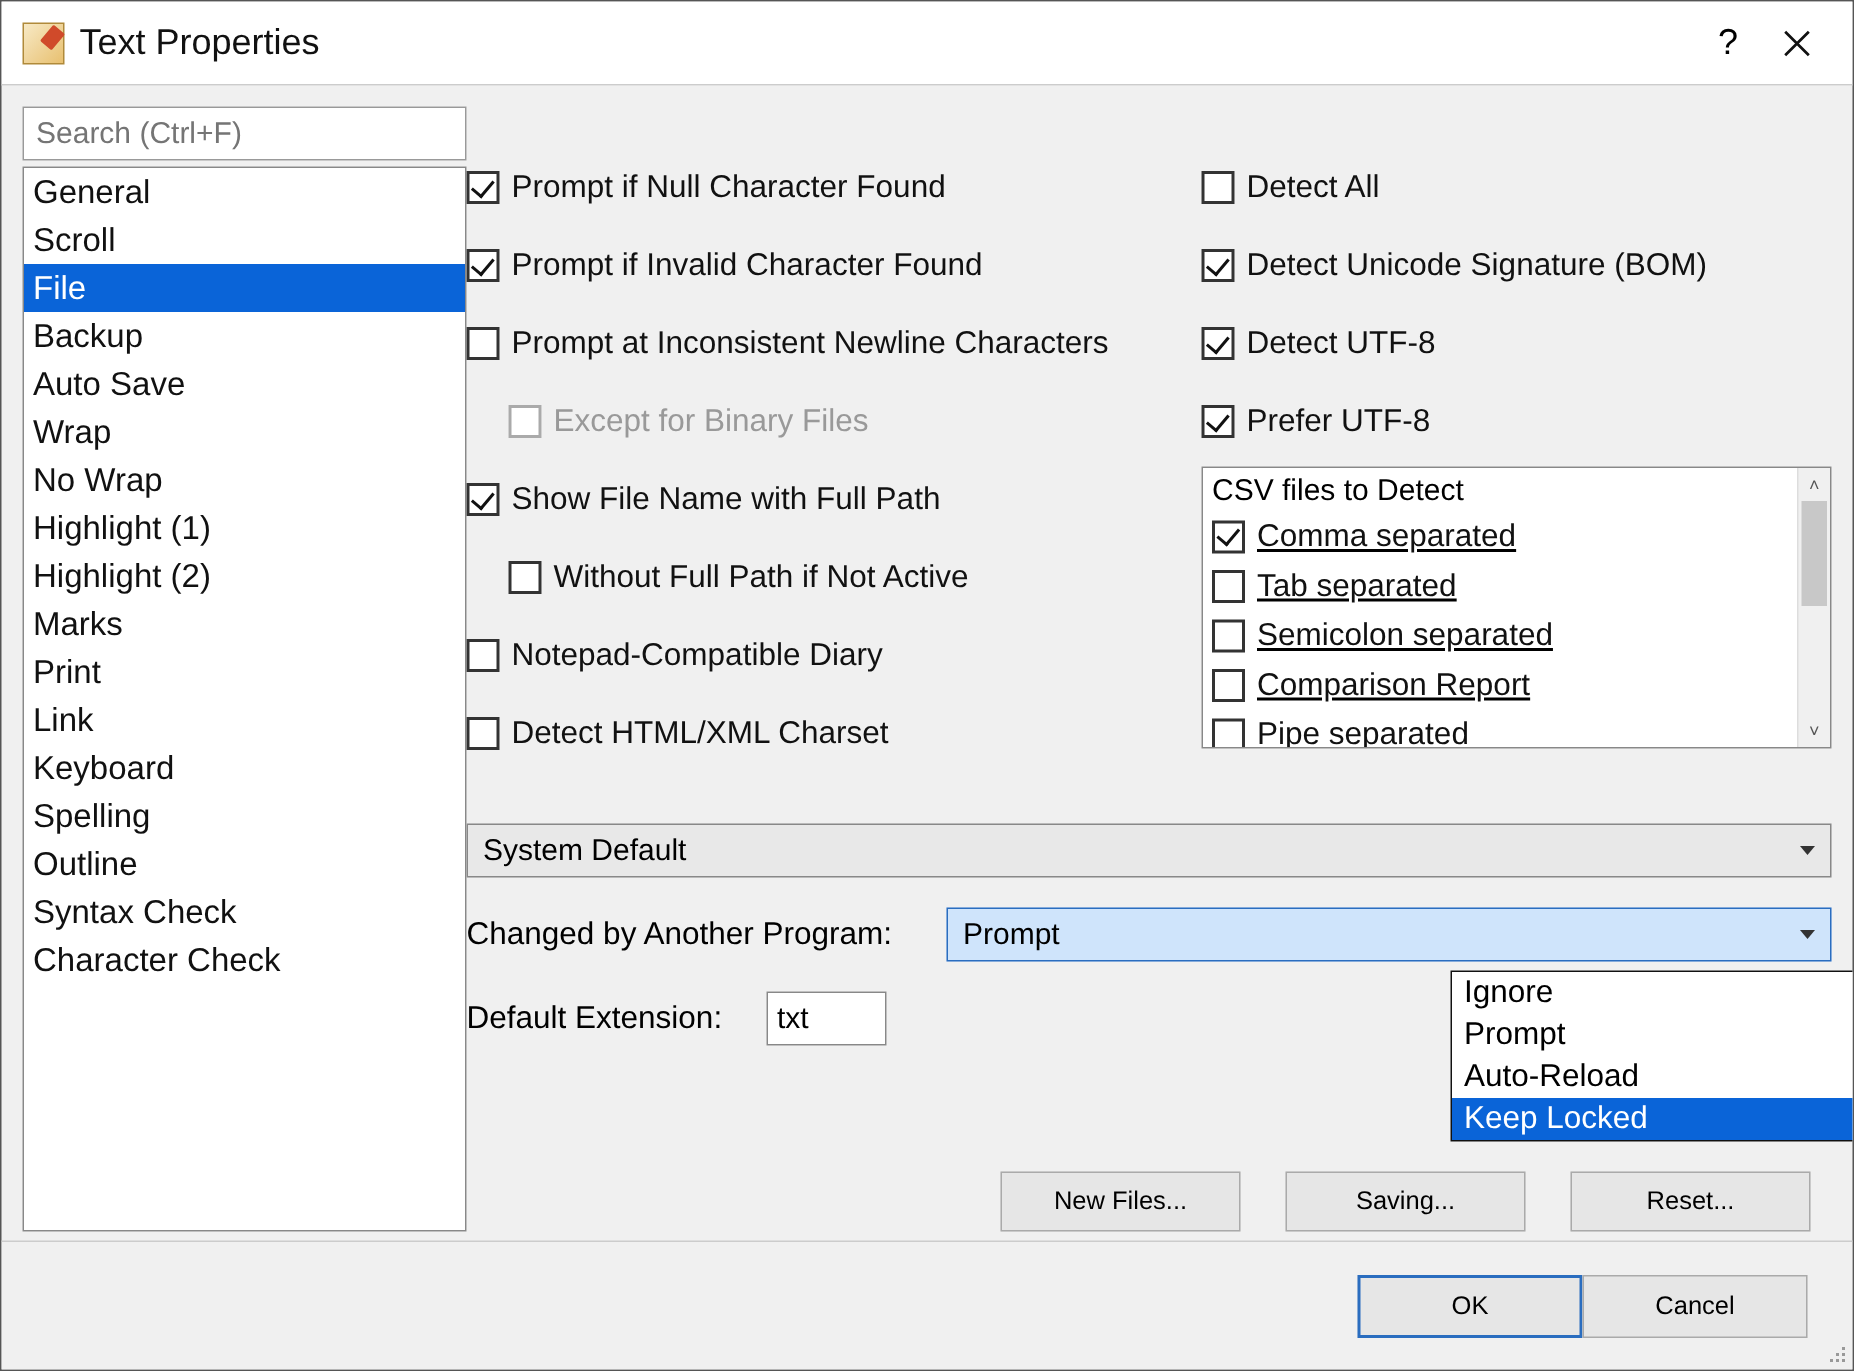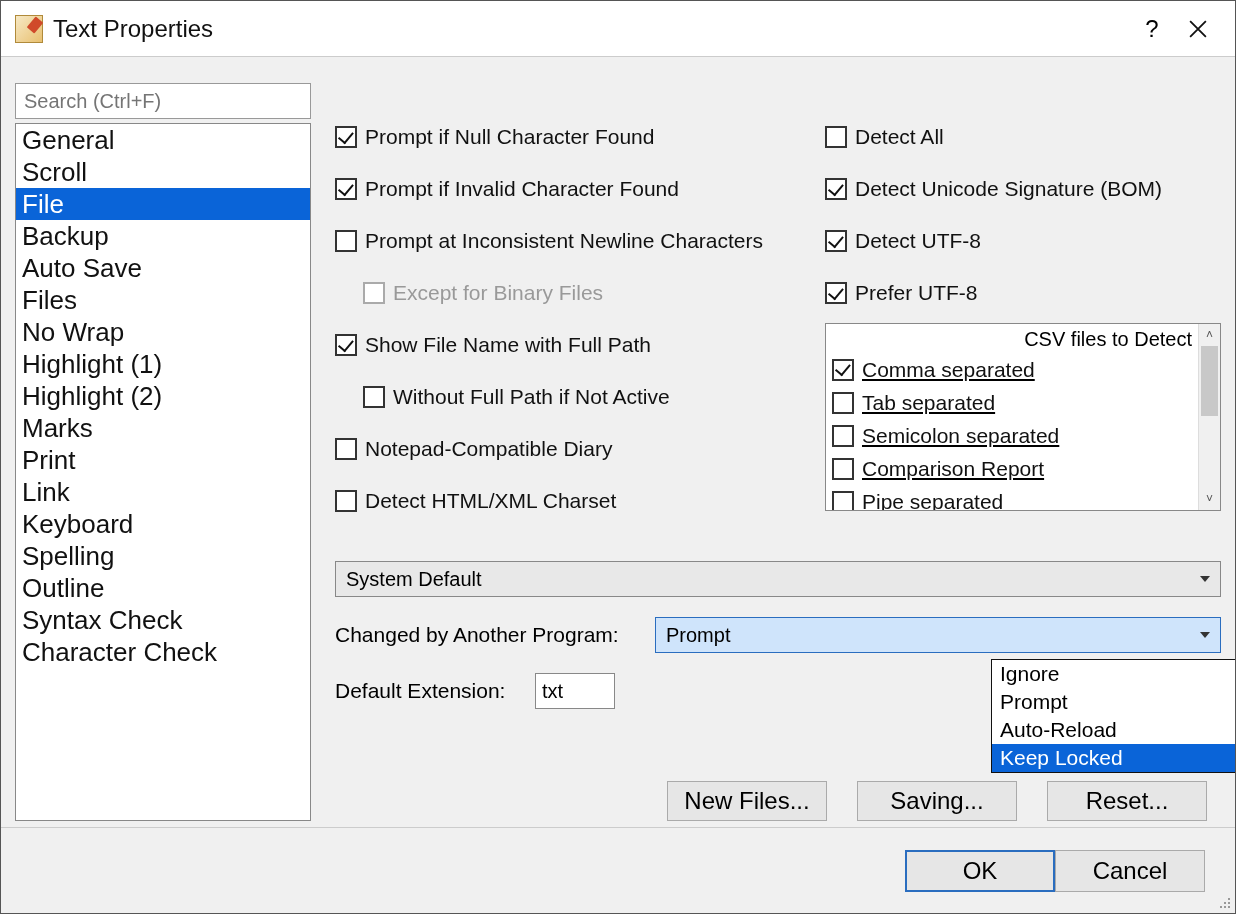--- a/index.html
+++ b/index.html
@@ -43,22 +43,21 @@
   width: 46px; height: 40px;
   display: flex; align-items: center; justify-content: center;
   font-size: 24px;
   cursor: pointer;
 }
 .titlebar .close svg { width: 18px; height: 18px; }
 
 .content {
   display: flex;
   height: calc(100% - 56px - 86px);
-  padding: 26px 14px 6px 14px;
-  gap: 24px;
+  padding: 14px 14px 6px 14px;
 }
 .sidebar {
   width: 296px;
   display: flex;
   flex-direction: column;
 }
 .search {
   width: 100%;
   height: 36px;
   border: 1px solid #999;
@@ -70,21 +69,21 @@
 }
 .catlist {
   flex: 1;
   border: 1px solid #888;
   background: #fff;
   margin-top: 4px;
   overflow-y: auto;
 }
 .catlist .item {
   padding: 0px 6px;
-  font-size: 26px;
+  font-size: 22px;
   line-height: 32px;
   cursor: pointer;
   color: #111;
 }
 .catlist .item.selected {
   background: #0a64d8;
   color: #fff;
 }
 
 .main {
@@ -118,21 +117,21 @@
 .lbl.disabled { color: #999; }
 .indent { margin-left: 28px; }
 
 .csvbox {
   border: 1px solid #888;
   background: #fff;
   height: 188px;
   margin-top: 4px;
   display: flex;
 }
-.csvbox .inner { flex: 1; padding: 4px 6px; overflow: hidden; text-align: right; }
+.csvbox .inner { flex: 1; padding: 4px 6px; overflow: hidden; }
 .csvbox .hdr { font-size: 20px; margin-bottom: 2px; }
 .csvbox .crow { display: flex; align-items: center; height: 33px; text-decoration: underline; }
 .csvbox .scrollbar {
   width: 22px; background: #f0f0f0;
   display: flex; flex-direction: column;
   border-left: 1px solid #ddd;
 }
 .csvbox .sbtn { height: 22px; display:flex;align-items:center;justify-content:center;font-size:12px;color:#555;}
 .csvbox .strack { flex:1; position: relative; }
 .csvbox .sthumb { position:absolute; top:0; left:2px; right:2px; height:70px; background:#c8c8c8; }
@@ -186,21 +185,21 @@
   right: 14px;
   bottom: 0px;
   display: flex;
   gap: 30px;
 }
 .btn {
   min-width: 160px;
   height: 40px;
   border: 1px solid #aaa;
   background: #e6e6e6;
-  font-size: 24px;
+  font-size: 17px;
   display:flex;align-items:center;justify-content:center;
   cursor: pointer;
 }
 
 .footer {
   height: 86px;
   border-top: 1px solid #ccc;
   display: flex;
   align-items: center;
   justify-content: flex-end;
@@ -239,21 +238,21 @@
 <div class="content">
 
   <div class="sidebar">
     <input class="search" placeholder="Search (Ctrl+F)" style="">
     <div class="catlist" id="catlist">
         <div class="item">General</div>
         <div class="item">Scroll</div>
         <div class="item selected">File</div>
         <div class="item">Backup</div>
         <div class="item">Auto Save</div>
-        <div class="item">Files</div>
+        <div class="item">Wrap</div>
         <div class="item">No Wrap</div>
         <div class="item">Highlight (1)</div>
         <div class="item">Highlight (2)</div>
         <div class="item">Marks</div>
         <div class="item">Print</div>
         <div class="item">Link</div>
         <div class="item">Keyboard</div>
         <div class="item">Spelling</div>
         <div class="item">Outline</div>
         <div class="item">Syntax Check</div>

